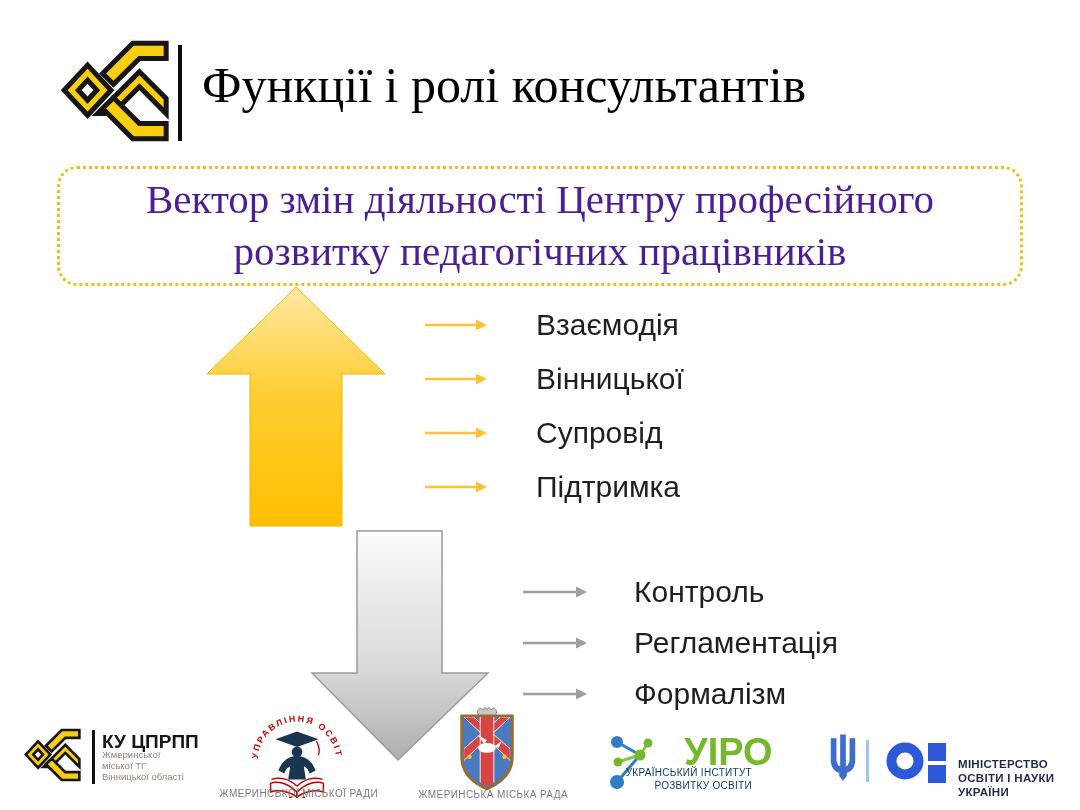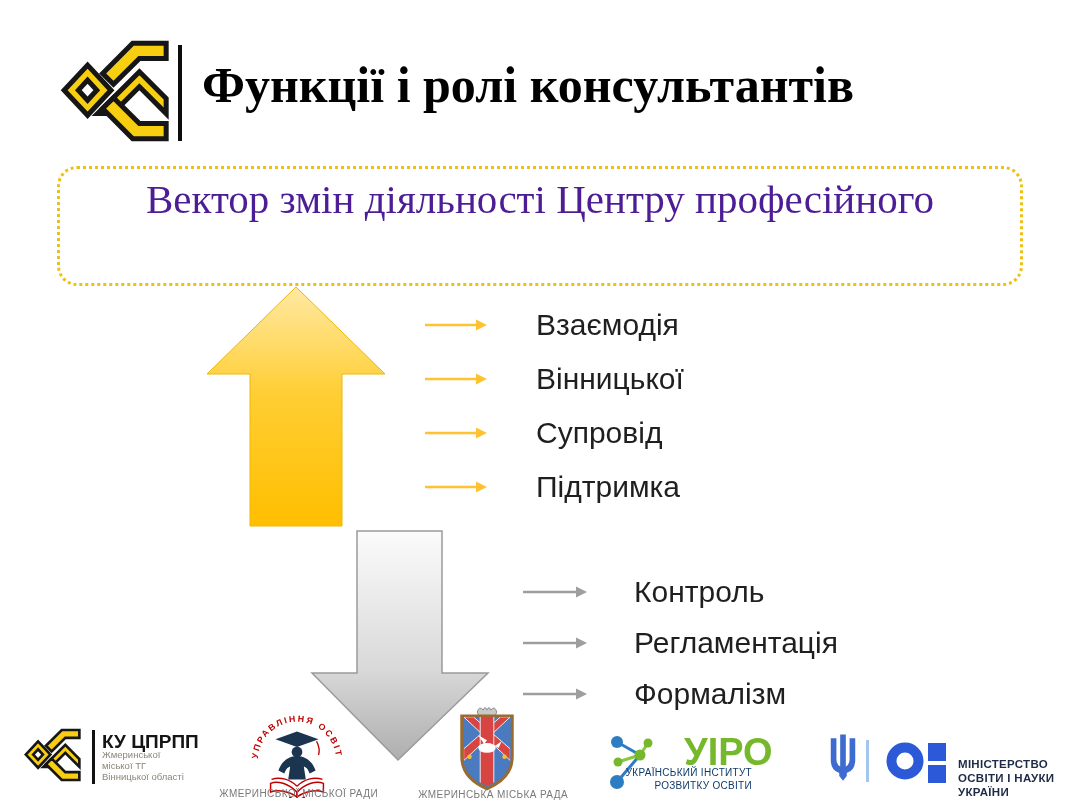--- a/index.html
+++ b/index.html
@@ -2,21 +2,21 @@
 <html><head>
 <meta charset="utf-8">
 <style>
   html,body{margin:0;padding:0;}
   body{width:1080px;height:810px;position:relative;overflow:hidden;background:#ffffff;
        font-family:"Liberation Sans",sans-serif;}
   .abs{position:absolute;}
   
   .hdr-logo{left:60px;top:40px;}
   .hdr-divider{left:178px;top:45px;width:4px;height:96px;background:#0d0d0d;}
-  .page-title{left:202px;top:56px;font-family:"Liberation Serif",serif;font-weight:bold;
+  .page-title{left:202px;top:56px;font-family:"Liberation Serif",serif;font-weight:normal;
               font-size:50px;color:#000;white-space:nowrap;}
   
   .vector-box{left:57px;top:166px;width:960px;height:110px;border:3px dotted #EEC013;
               border-radius:20px;text-align:center;font-family:"Liberation Serif",serif;
               font-size:41px;line-height:52px;color:#4c1d95;padding-top:4px;}
   
   .up-arrow{left:205px;top:286px;z-index:1;}
   .down-arrow{left:310px;top:530px;z-index:1;}
   
   .row-label{font-size:30px;color:#1f1f1f;white-space:nowrap;line-height:44px;z-index:2;}
@@ -42,20 +42,21 @@
     <path d="M50,40 L86,4 L126,4 L126,22 L94,22 L63,53 Z"></path>
     <path d="M44,88 L94,38 L126,70 L126,88 L94,56 L62,88 Z"></path>
     <path d="M50,82 L86,118 L126,118 L126,100 L94,100 L63,69 Z"></path>
   </g>
 </svg>
 <div class="abs hdr-divider"></div>
 <div class="abs page-title">Функції і ролі консультантів</div>
 
 <div class="abs vector-box">
   <div>Вектор змін діяльності Центру професійного</div>
+  <div>розвитку педагогічних працівників</div>
 </div>
 
 <svg class="abs up-arrow" width="182" height="242">
   <defs>
     <linearGradient id="gradUp" x1="0" y1="0" x2="0" y2="1">
       <stop offset="0" stop-color="#FFE9A3"></stop>
       <stop offset="0.45" stop-color="#FFCE33"></stop>
       <stop offset="1" stop-color="#FFBF00"></stop>
     </linearGradient>
   </defs>

